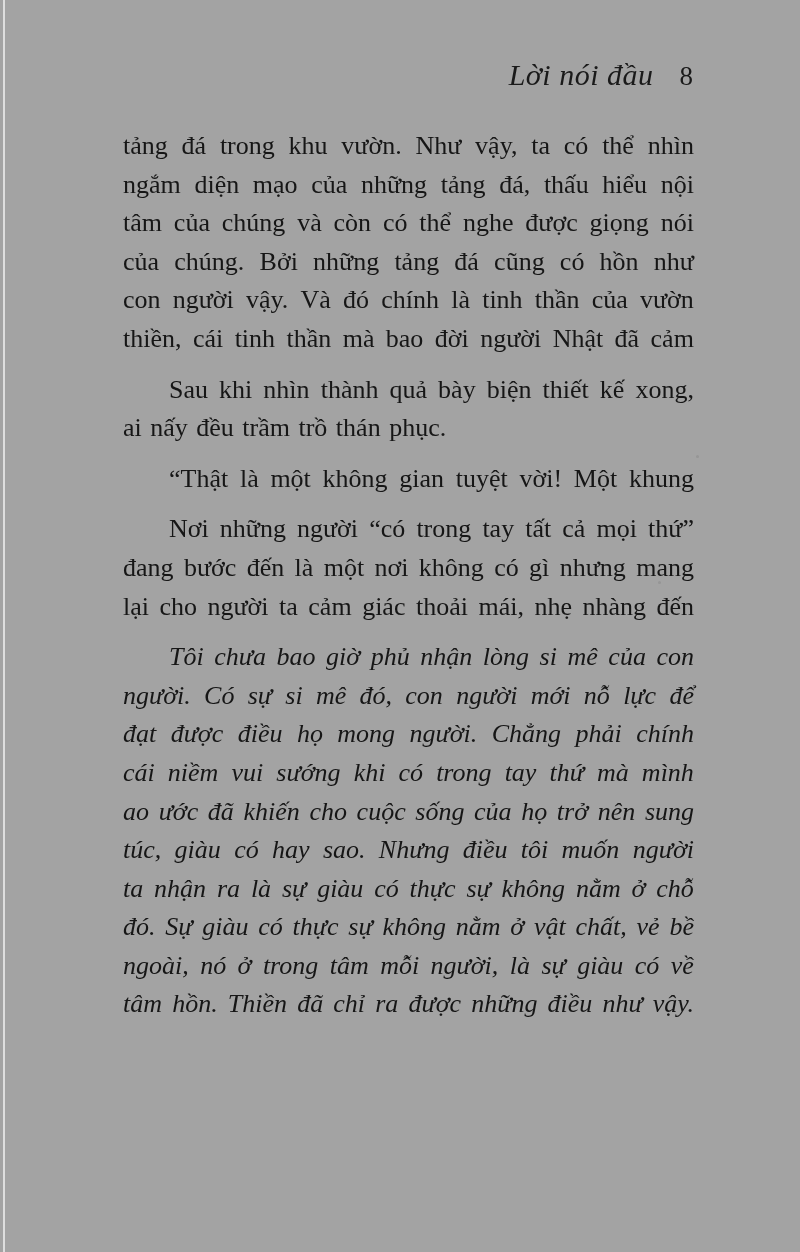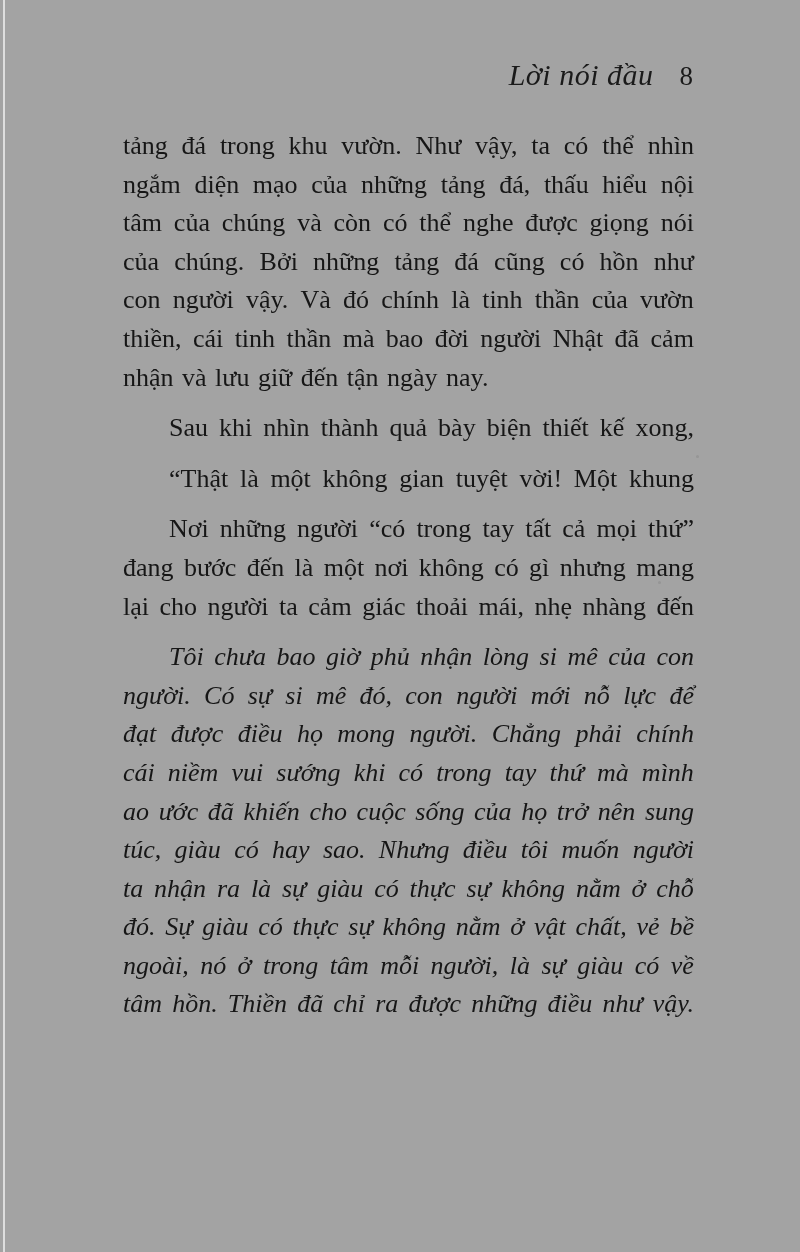--- a/index.html
+++ b/index.html
@@ -146,35 +146,35 @@
           <span>tinh</span>
           <span>thần</span>
           <span>mà</span>
           <span>bao</span>
           <span>đời</span>
           <span>người</span>
           <span>Nhật</span>
           <span>đã</span>
           <span>cảm</span>
         </div>
-        <div class="line short">nhận và lưu giữ đến tận ngày nay.</div>
       </div>
       <div class="paragraph">
         <div class="line indent">
           <span>Sau</span>
           <span>khi</span>
           <span>nhìn</span>
           <span>thành</span>
           <span>quả</span>
           <span>bày</span>
           <span>biện</span>
           <span>thiết</span>
           <span>kế</span>
           <span>xong,</span>
         </div>
+        <div class="line short">ai nấy đều trầm trồ thán phục.</div>
       </div>
       <div class="paragraph">
         <div class="line indent">
           <span>“Thật</span>
           <span>là</span>
           <span>một</span>
           <span>không</span>
           <span>gian</span>
           <span>tuyệt</span>
           <span>vời!</span>

